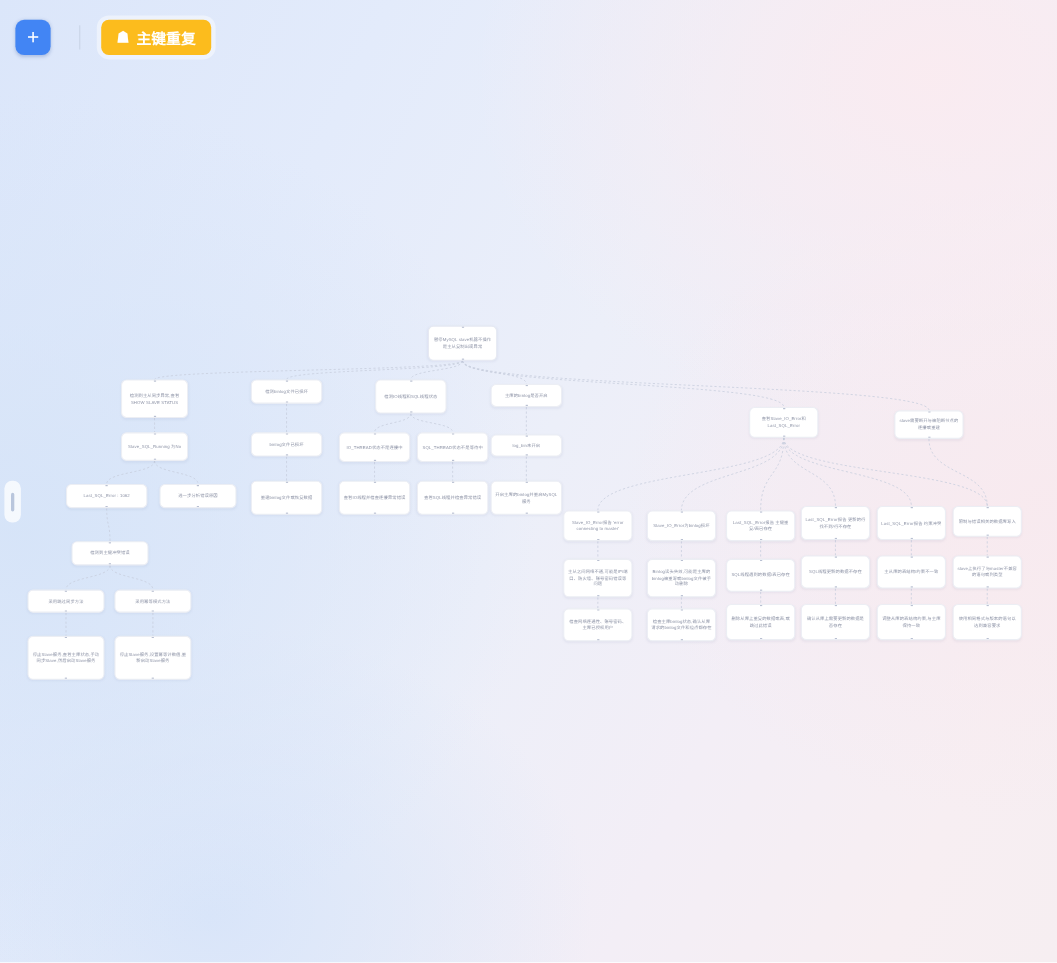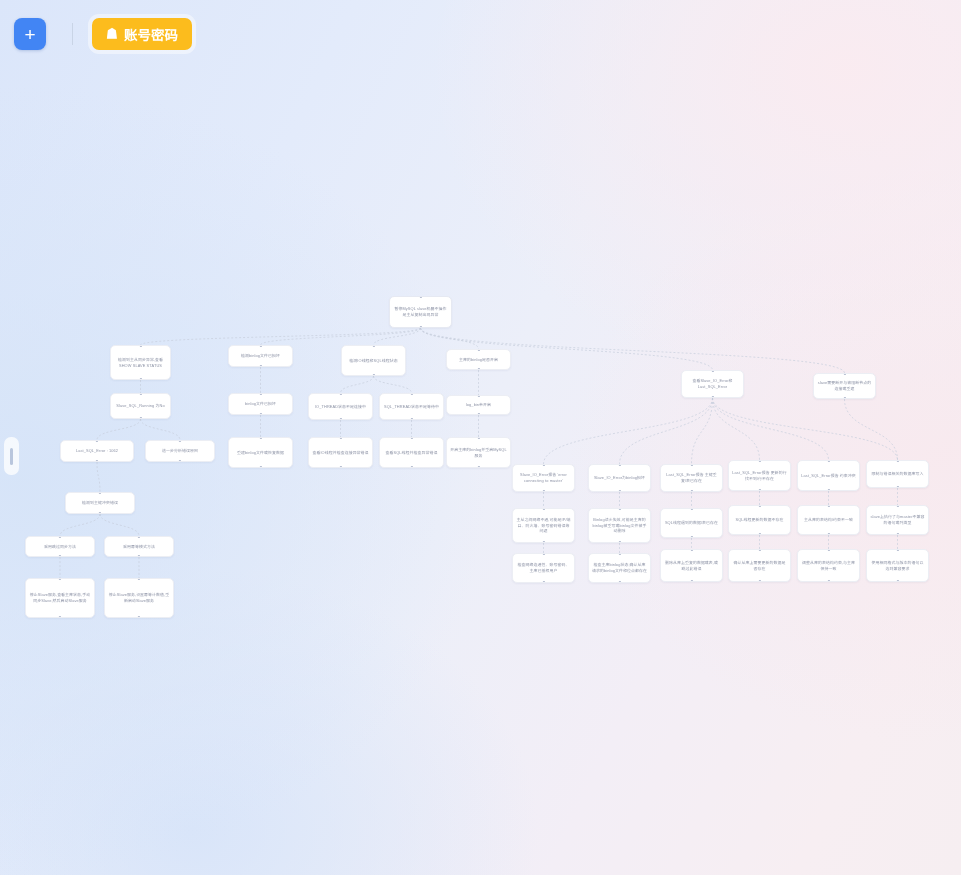--- a/index.html
+++ b/index.html
@@ -378,21 +378,21 @@
       </div>
   </div>
 
   <div class="toolbar">
     <button class="add-btn">
       <span>+</span>
     </button>
     <span class="tb-divider"></span>
     <button class="expert-btn">
       <span class="cap-icon">☗</span>
-      <span>账号密码</span>
+      <span>主键重复</span>
     </button>
   </div>
 
   <div class="side-handle">
     <i></i>
   </div>
 
 </div>
 
 </body></html>

